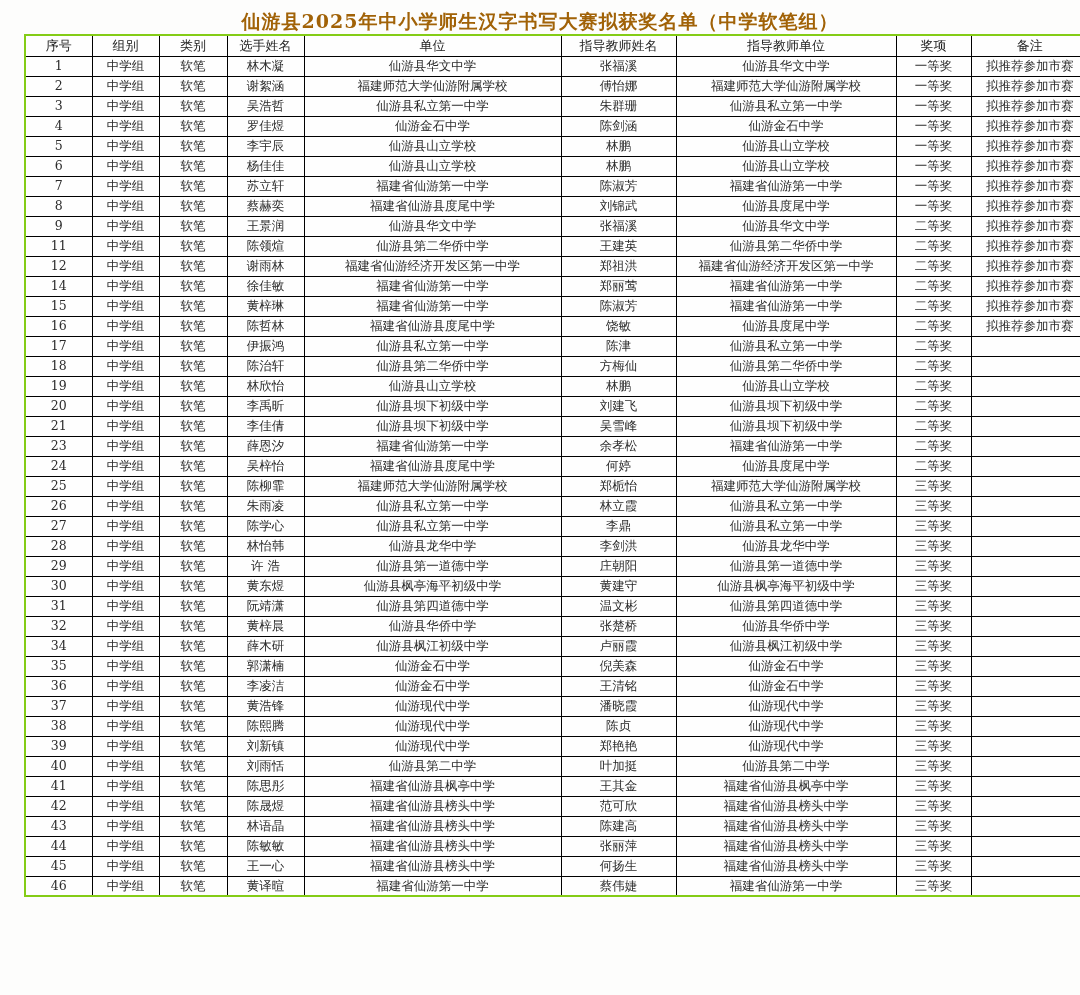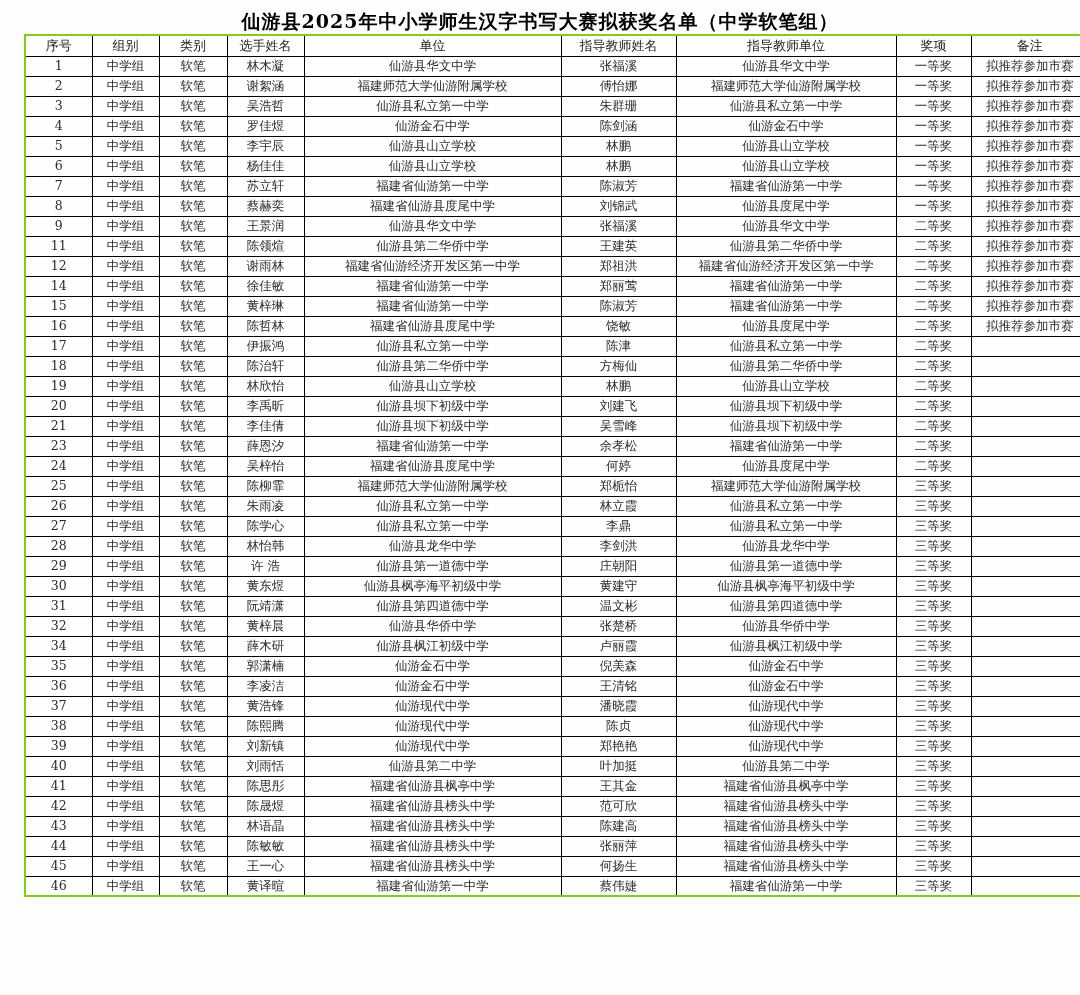--- a/index.html
+++ b/index.html
@@ -15,21 +15,21 @@
     width: 1080px; height: 995px;
     background: #fdfdfc;
   }
   .doc-title {
     position: absolute;
     top: 9px; left: 0;
     width: 100%;
     text-align: center;
     font-size: 19px;
     font-weight: bold;
-    color: #000000;
+    color: #a16207;
     letter-spacing: 1px;
   }
   table.awards {
     position: absolute;
     top: 34px; left: 24px;
     width: 1064px;
     border-collapse: collapse;
     table-layout: fixed;
     background: #fefefe;
     border: 2px solid #84cc16;

